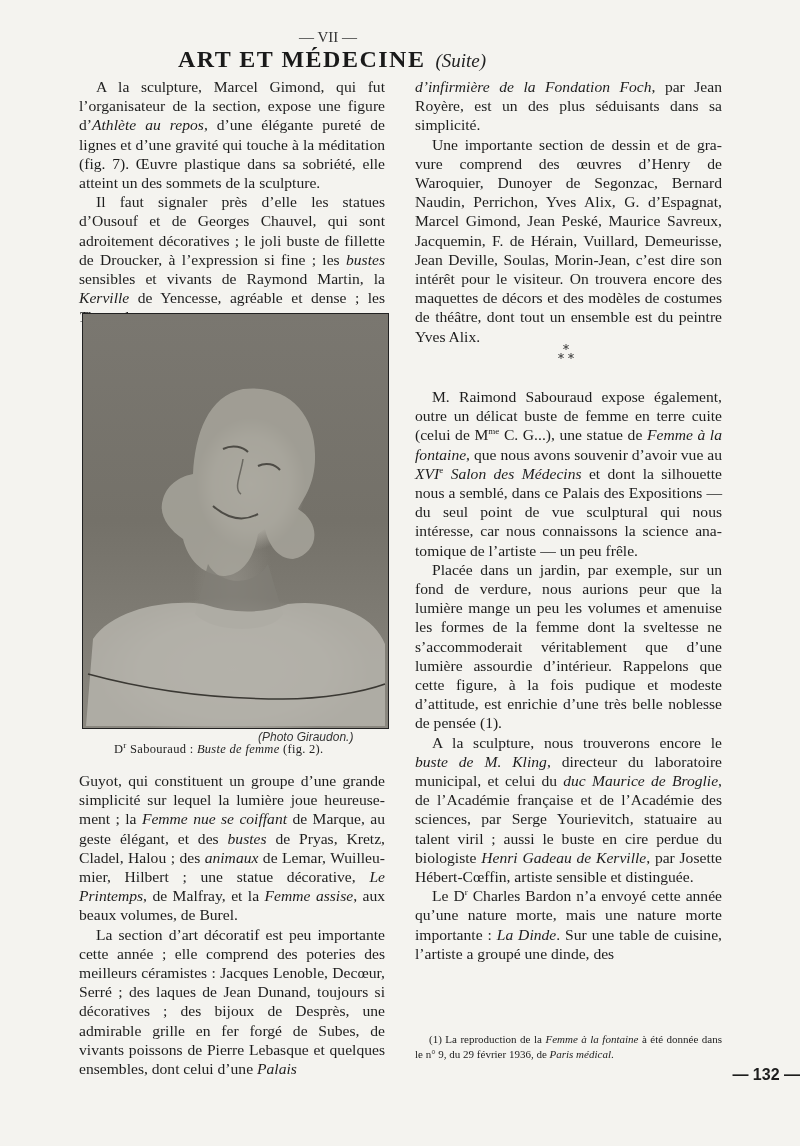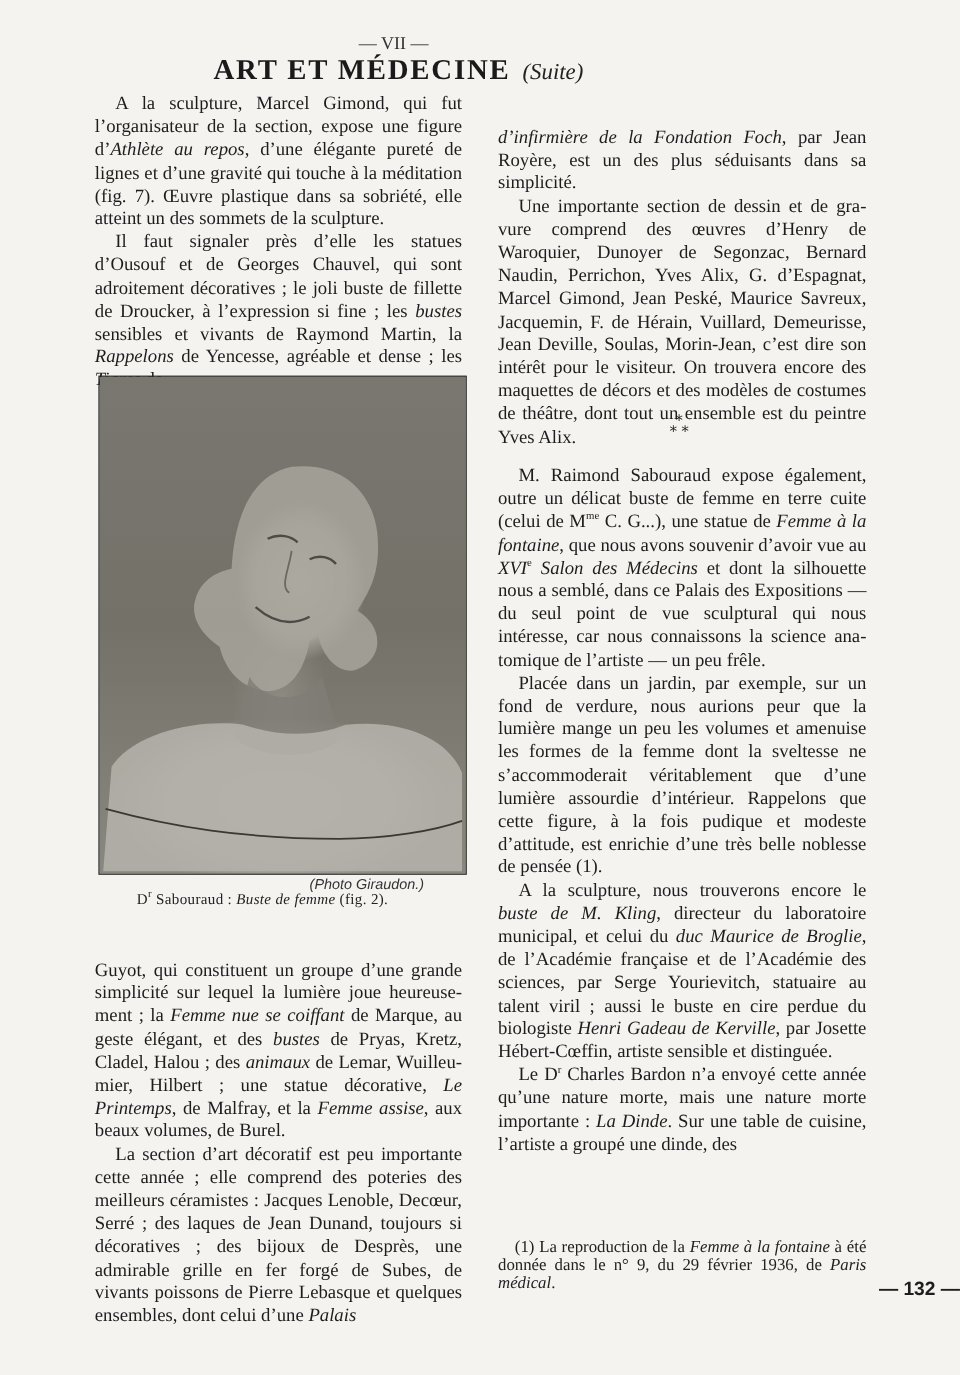--- a/index.html
+++ b/index.html
@@ -24,21 +24,21 @@
 
   .col {
     position: absolute; top: 77px; width: 306px;
     font-family: "Liberation Serif", serif;
     font-size: 15.6px; line-height: 19.2px;
     text-align: justify;
   }
   .col-left { left: 79px; }
   .col-right { left: 415px; width: 307px; }
   .col p { margin: 0; text-indent: 17px; }
-  .col p.noindent { text-indent: 0; margin-top: 28px; }
+  .col p.noindent { text-indent: 0; }
   .col em { font-style: italic; }
   sup { font-size: 9px; line-height: 0; }
 
   .figure {
     position: absolute; left: 82px; top: 313px; width: 305px; height: 414px;
     border: 1.5px solid #222;
     background:
       radial-gradient(ellipse 70px 85px at 168px 170px, #c2c0b8 0%, #a9a69d 55%, transparent 78%),
       radial-gradient(ellipse 155px 80px at 150px 355px, #bcbab2 0%, #aeaba3 60%, transparent 90%),
       radial-gradient(ellipse 40px 70px at 150px 270px, #8d8a82 0%, transparent 100%),
@@ -60,41 +60,41 @@
   .col-left-upper { top: 77px; }
 
   .stars {
     position: absolute; left: 551px; top: 346px; font-size: 12px; line-height: 9px;
     text-align: center; width: 30px; color: #222;
   }
   .col-right-lower { top: 387px; }
 
   .footnote {
     position: absolute; left: 415px; top: 1032px; width: 307px;
-    font-size: 14px; line-height: 15px; font-family: "Liberation Serif", serif;
+    font-size: 11px; line-height: 15px; font-family: "Liberation Serif", serif;
     text-align: justify; color: #222;
   }
   .footnote p { margin: 0; text-indent: 14px; }
   .page-number {
     position: absolute; left: 0; top: 1066px; width: 800px; text-align: right;
     font-family: "Liberation Sans", sans-serif; font-weight: bold; font-size: 16px; color: #1d1d1d;
   }
 </style>
 </head>
 <body>
 
 <div class="folio">— VII —</div>
 <div class="title">
   <span class="main">ART ET MÉDECINE</span>
   <span class="suite">(Suite)</span>
 </div>
 
 <div class="col col-left col-left-upper">
     <p>A la sculpture, Marcel Gimond, qui fut l’organisateur de la section, expose une figure d’<em>Athlète au repos</em>, d’une élégante pureté de lignes et d’une gravité qui touche à la méditation (fig. 7). Œuvre plastique dans sa sobriété, elle atteint un des sommets de la sculpture.</p>
-    <p>Il faut signaler près d’elle les statues d’Ousouf et de Georges Chauvel, qui sont adroitement décoratives ; le joli buste de fillette de Drouc­ker, à l’expression si fine ; les <em>bustes</em> sensibles et vivants de Raymond Martin, la <em>Rappelons</em> de Yencesse, agréable et dense ; les <em>Tigres</em> de</p>
+    <p>Il faut signaler près d’elle les statues d’Ousouf et de Georges Chauvel, qui sont adroitement décoratives ; le joli buste de fillette de Drouc­ker, à l’expression si fine ; les <em>bustes</em> sensibles et vivants de Raymond Martin, la <em>Kerville</em> de Yencesse, agréable et dense ; les <em>Tigres</em> de</p>
   </div>
 
 <div class="figure">
   <svg width="305" height="414" viewBox="0 0 305 414">
 
     <path d="M160 75 C205 70 232 100 232 140 C233 170 220 185 215 195 C240 210 235 240 210 245 C195 245 185 230 182 215 L175 220 C170 250 155 262 140 262 C118 260 105 245 100 225 C85 215 75 200 80 185 C85 168 100 162 110 160 C112 120 125 82 160 75 Z" fill="#a7a49b" opacity="0.85"></path>
 
     <path d="M125 250 C135 270 170 275 185 250 L200 300 C190 320 130 320 112 300 Z" fill="#807d75" opacity="0.8"></path>
 
     <path d="M10 325 C30 295 85 285 120 290 C150 300 180 300 205 290 C250 285 290 300 302 330 L302 412 L3 412 Z" fill="#b3b0a8" opacity="0.9"></path>

